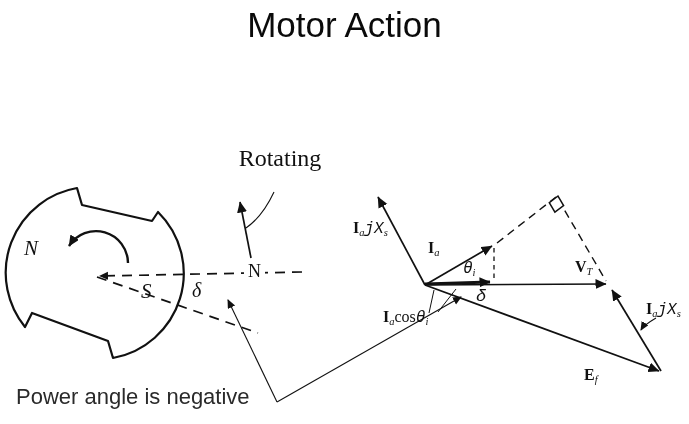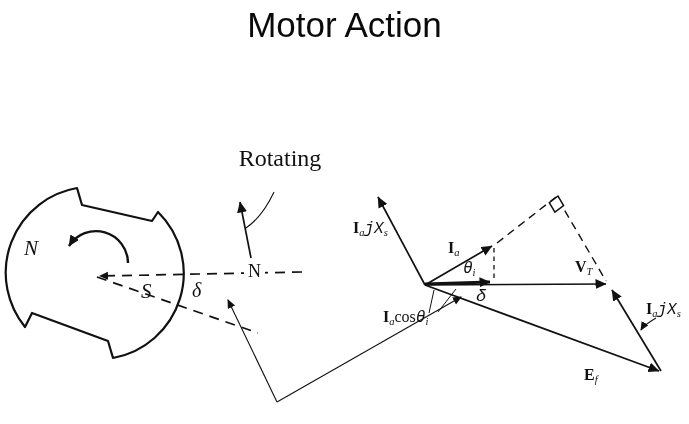--- a/index.html
+++ b/index.html
@@ -17,21 +17,21 @@
   .n-rotor{left:24px;top:236px;font-size:21px;}
   .s-rotor{left:141px;top:279px;font-size:21px;}
   .n-axis{left:244px;top:261px;font-size:18px;background:#fff;padding:0 4px;}
   .d-rotor{left:192px;top:279px;font-size:20px;}
   .mlabel{position:absolute;font-size:16px;white-space:nowrap;}
   .m-b{font-weight:700;}
   .m-i{font-style:italic;font-family:Liberation Mono, monospace;}
   .m-isub{font-style:italic;font-size:0.66em;position:relative;top:0.32em;}
   .m-n{}
   .p-iajxs-l{left:353px;top:219px;}
-  .p-ia{left:448px;top:239px;}
+  .p-ia{left:428px;top:239px;}
   .p-theta{left:463px;top:259px;}
   .p-vt{left:575px;top:258px;}
   .p-delta{left:476px;top:286px;font-size:17px;}
   .p-iacos{left:383px;top:308px;}
   .p-ef{left:584px;top:366px;}
   .p-iajxs-r{left:646px;top:300px;}
 </style>
 </head>
 <body>
 
@@ -76,20 +76,21 @@
     <line x1="429" y1="313" x2="434" y2="290" stroke="#111" stroke-width="1"></line>
     <line x1="438" y1="312" x2="456" y2="289" stroke="#111" stroke-width="1"></line>
   </svg>
 
   <div class="lbl title">Motor Action</div>
 
   <div class="lbl flux-text">
     <span>Rotating</span><br>
   </div>
 
+  <div class="lbl power">Power angle is negative</div>
 
   <div class="lbl n-rotor serif-it">N</div>
   <div class="lbl s-rotor serif-it">S</div>
   <div class="lbl n-axis">N</div>
   <div class="lbl d-rotor serif-it">δ</div>
 
   <div class="mlabel p-iajxs-l"><span class="m-b">I</span><span class="m-isub">a</span><span class="m-i">jX</span><span class="m-isub">s</span></div>
   <div class="mlabel p-ia"><span class="m-b">I</span><span class="m-isub">a</span></div>
   <div class="mlabel p-theta"><span class="m-i">θ</span><span class="m-isub">i</span></div>
   <div class="mlabel p-vt"><span class="m-b">V</span><span class="m-isub">T</span></div>

